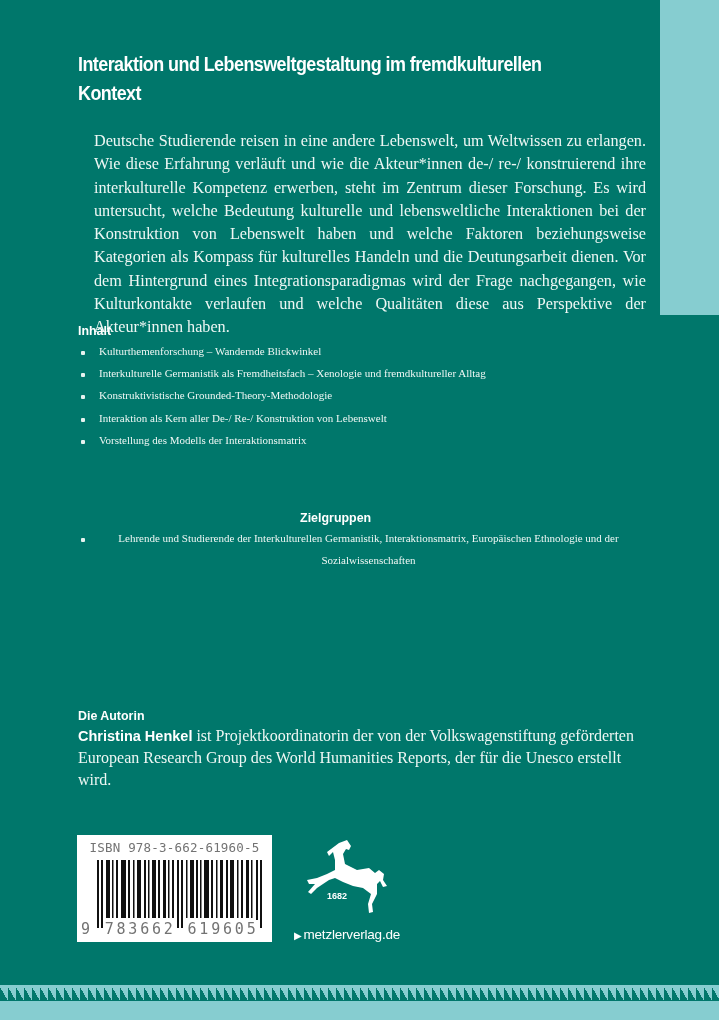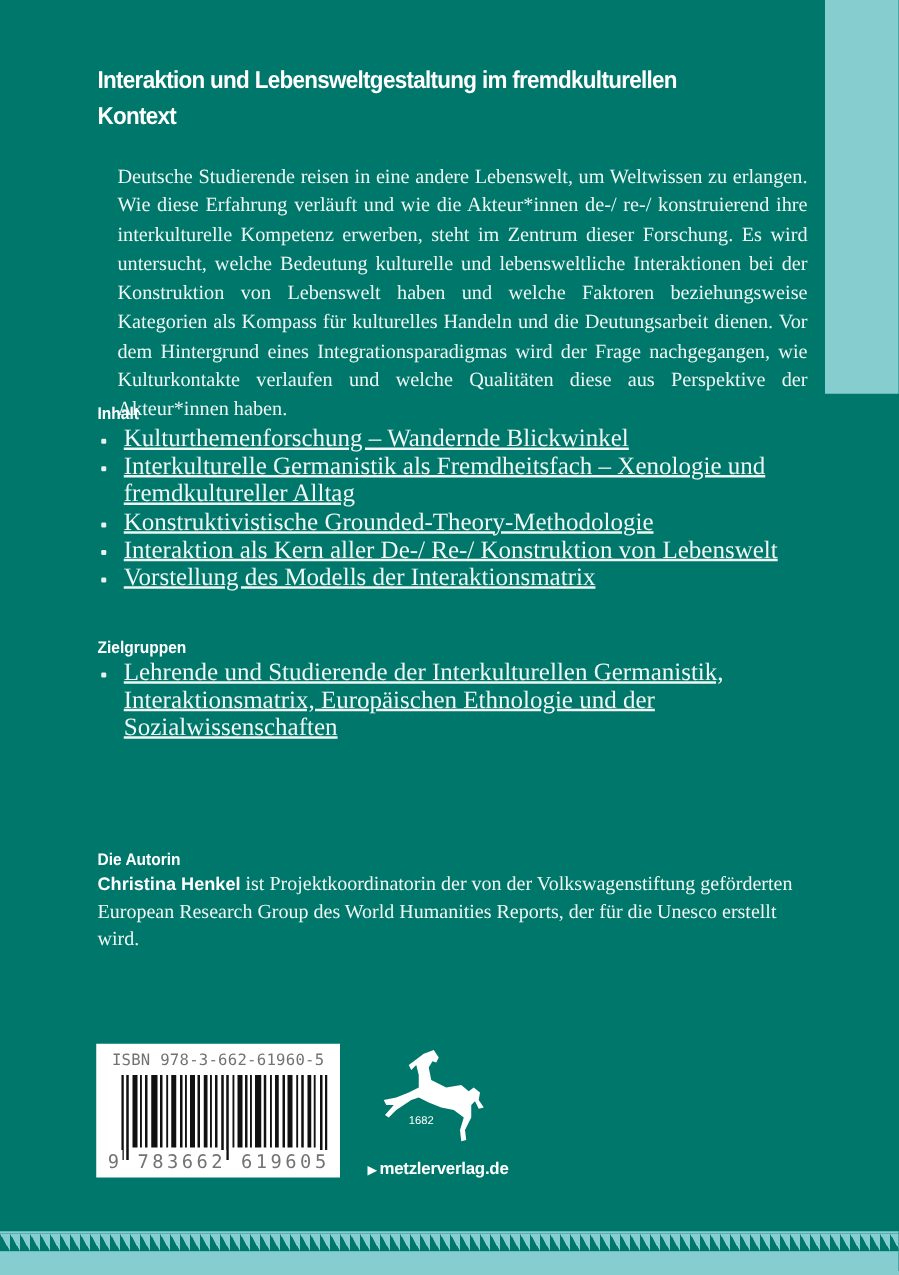--- a/index.html
+++ b/index.html
@@ -24,59 +24,59 @@
     font-size:16.2px; line-height:23.3px; margin:16px;
     text-align:justify;
   }
   .section-label {
     font-family:"Liberation Sans", "DejaVu Sans", sans-serif;
     font-weight:bold; font-size:13.5px; color:#ffffff; margin:0;
     transform:scaleX(0.92); transform-origin:left top;
   }
   .list { list-style:none; margin:2px 0 0 0; padding:0; }
   .list li {
-    position:relative; padding-left:21px; font-size:20px; line-height:22.2px;text-decoration:underline;
+    position:relative; padding-left:21px; font-size:11px; line-height:22.2px;
   }
   .list li::before {
     content:""; position:absolute; left:3px; top:11px; width:4px; height:4px;
     background:#e6f2ef; border-radius:1px;
   }
   .sec-inhalt { position:absolute; left:78px; top:323px; width:560px; }
-  .sec-ziel { position:absolute; left:78px; top:510px; width:560px; }
-  .sec-autor { position:absolute; left:78px; top:680px; width:560px; }
+  .sec-ziel { position:absolute; left:78px; top:510px; width:560px;text-align:center; }
+  .sec-autor { position:absolute; left:78px; top:708px; width:560px; }
   .autor-text { font-size:16px; line-height:22.2px; margin:2px 0 16px 0; }
   .autor-name {
     font-family:"Liberation Sans", "DejaVu Sans", sans-serif; font-weight:bold;
     font-size:14.5px; color:#ffffff;
   }
   .barcode {
     position:absolute; left:77px; top:835px; width:195px; height:107px;
     background:#ffffff; color:#737373;
   }
   .isbn-text {
     position:absolute; left:0; top:5px; width:195px; text-align:center;
     font-family:"DejaVu Sans Mono", "Liberation Mono", monospace; font-size:12.5px;
     letter-spacing:0.2px;
   }
   .bars { position:absolute; left:20px; top:25px; width:165px; height:68px; }
   .ean-digits {
     position:absolute; left:4px; top:85px; width:188px;
     font-family:"DejaVu Sans Mono", "Liberation Mono", monospace; font-size:15px;
-    letter-spacing:2.8px; background:transparent;text-align:center;
+    letter-spacing:2.8px; background:transparent;
   }
   .ean-digits span { background:#fff; }
   .horse { position:absolute; left:305px; top:840px; width:90px; height:75px; }
   .horse-year {
     position:absolute; left:327px; top:891px;
-    font-family:"Liberation Sans", "DejaVu Sans", sans-serif; font-weight:normal;
+    font-family:"Liberation Sans", "DejaVu Sans", sans-serif; font-weight:bold;
     font-size:9px; color:#ffffff;
   }
   .publisher-link {
     position:absolute; left:294px; top:927px;
-    font-family:"Liberation Sans", "DejaVu Sans", sans-serif; font-weight:bold;
+    font-family:"Liberation Sans", "DejaVu Sans", sans-serif; font-weight:normal;
     font-size:13.5px; color:#ffffff; text-decoration:none; letter-spacing:-0.2px;
   }
   .publisher-link .arrow { font-size:10px; margin-right:2px; }
   .pattern-strip {
     position:absolute; left:0; top:987px; width:719px; height:14px;
     background:
       linear-gradient(to top right, #00776b 50%, transparent 50%) 0 0 / 8px 14px repeat-x,
       #86cdd0;
   }
   .pattern-top { position:absolute; left:0; top:985px; width:719px; height:2px; background:#86cdd0; }

